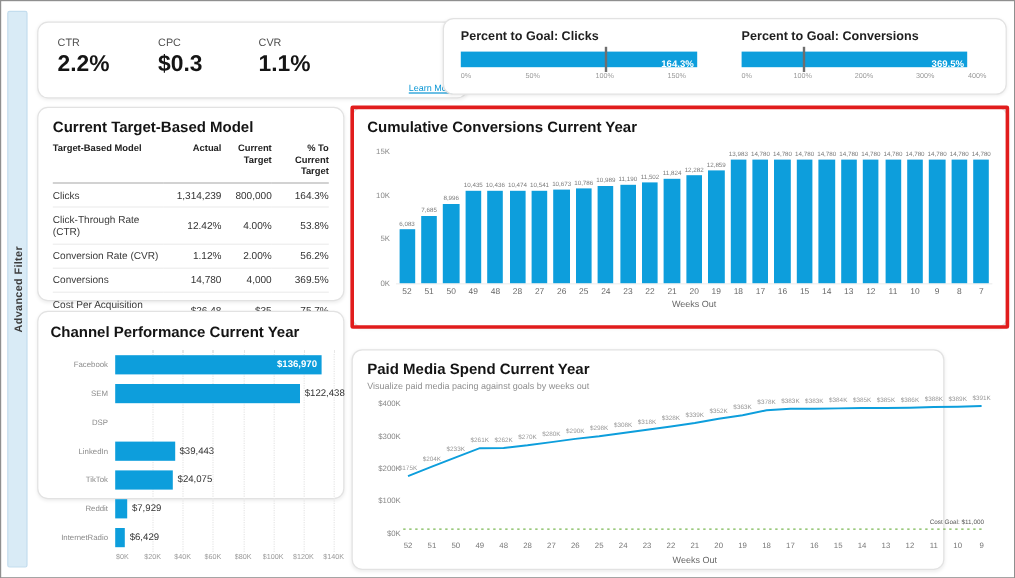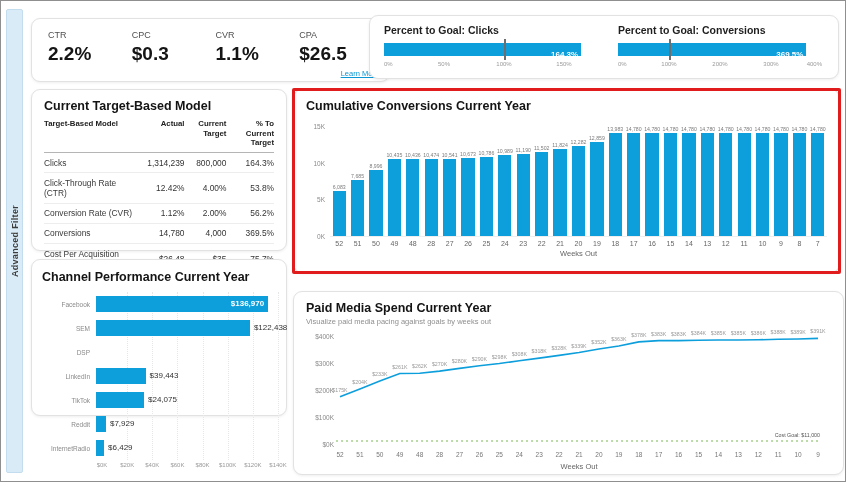--- a/index.html
+++ b/index.html
@@ -76,21 +76,21 @@
   .ch-cat { width: 54px; padding-right: 6px; font-size: 6.5px; color: #8a8a8a;
     text-align: right; white-space: nowrap; }
   .ch-zone { position: relative; width: 176px; height: 16px; }
   .ch-bar { position: absolute; left: 0; top: 0; height: 16px; background: var(--accent); cursor: pointer; }
   .ch-bar .val-out { position: absolute; left: calc(100% + 4px); top: 3px; font-size: 8px; color: #333; white-space: nowrap; }
   .ch-bar .val-in { position: absolute; right: 4px; top: 3px; font-size: 8px; color: #fff; font-weight: 700; white-space: nowrap; }
   .ch-ticks { position: relative; height: 10px; margin-left: 60px; width: 176px; margin-top: 2px; }
   .ch-ticks span { position: absolute; transform: translateX(-50%); font-size: 6px; color: #9a9a9a; }
 
   
-  .spend-card { left: 292px; top: 290px; width: 551px; height: 184px; padding: 9px 12px; }
+  .spend-card { left: 292px; top: 290px; width: 494px; height: 184px; padding: 9px 12px; }
   .subtitle { font-size: 7.5px; color: #8f8f8f; margin-top: 2px; }
 </style>
 </head>
 <body>
 
 <div class="canvas">
 
   <div class="filter-strip">
     <span>Advanced Filter</span>
   </div>
@@ -100,24 +100,20 @@
       <div class="kpi-label">CTR</div>
       <div class="kpi-value">2.2%</div>
     </div>
     <div class="kpi">
       <div class="kpi-label">CPC</div>
       <div class="kpi-value">$0.3</div>
     </div>
     <div class="kpi">
       <div class="kpi-label">CVR</div>
       <div class="kpi-value">1.1%</div>
-    </div>
-    <div class="kpi">
-      <div class="kpi-label">CPA</div>
-      <div class="kpi-value">$26.5</div>
     </div>
     <a class="learn-more">Learn More</a>
   </div>
 
   <div class="card gauges-card">
     <div class="gauge">
       <div class="gauge-title">Percent to Goal: Clicks</div>
       <div class="gauge-track">
         <div class="gauge-fill" style="width: 96.6471%;">
           <span>164.3%</span>

